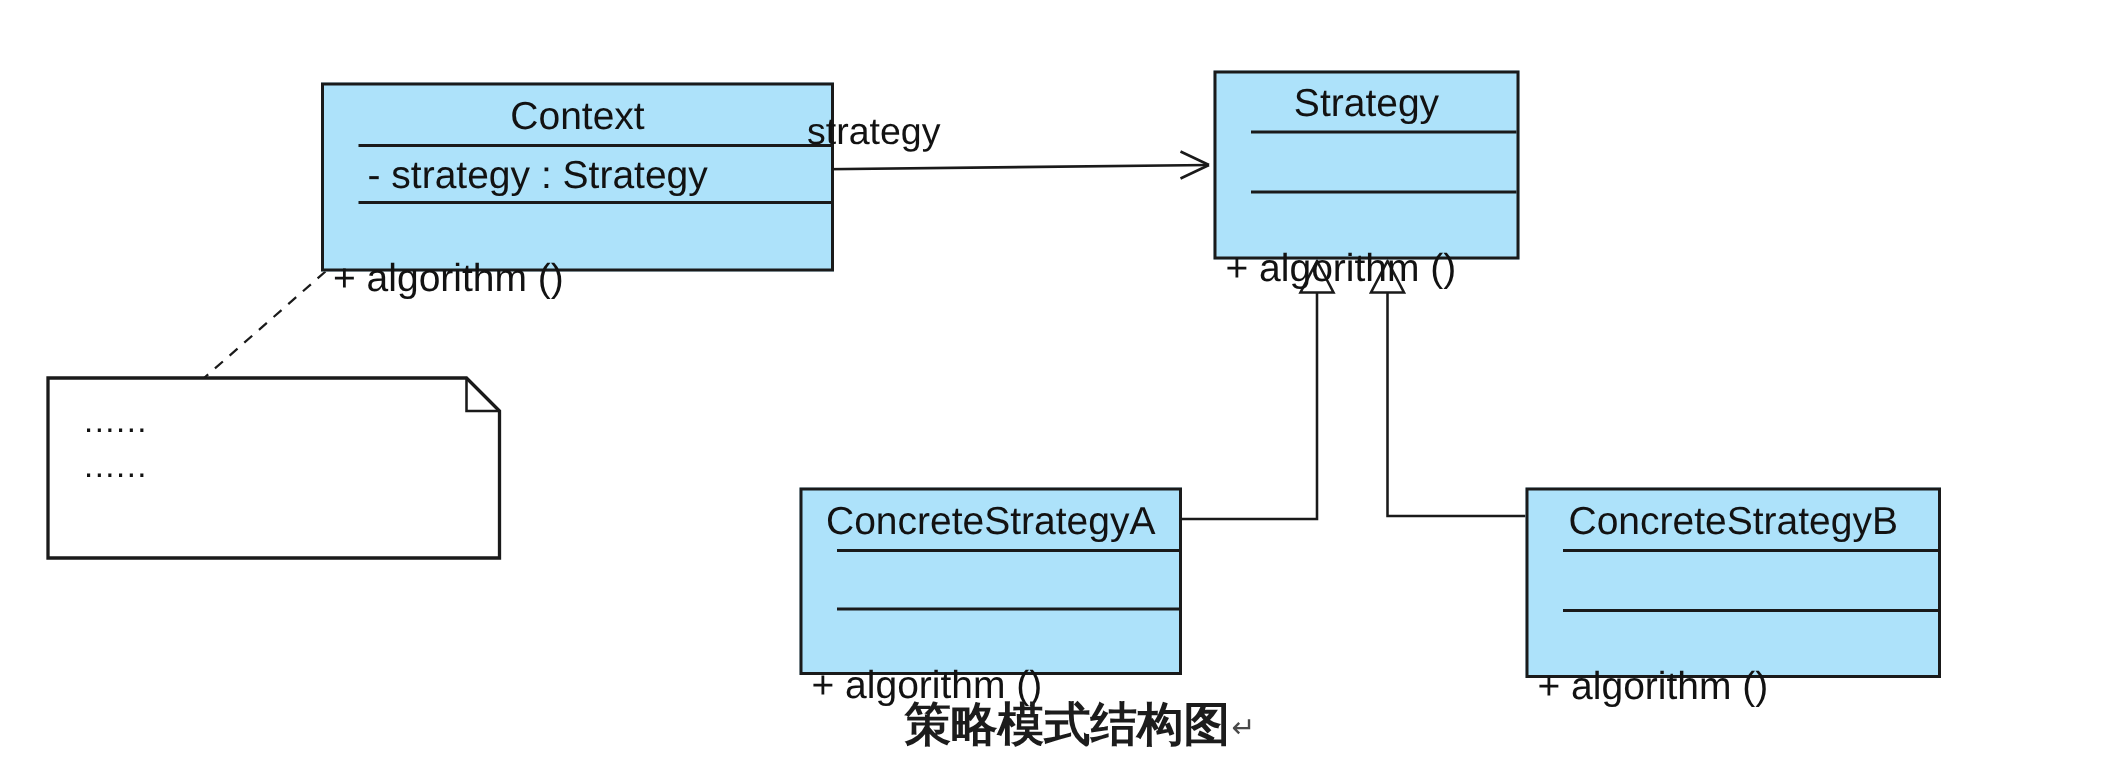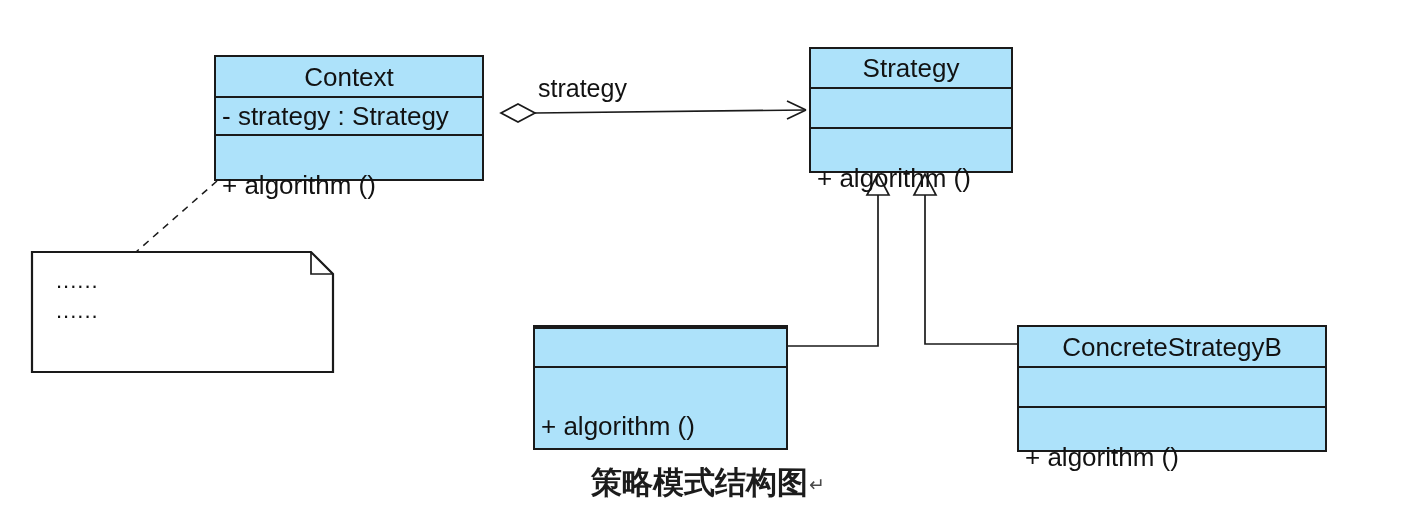--- a/index.html
+++ b/index.html
@@ -36,55 +36,56 @@
   .cls-title{
     display:flex;align-items:center;justify-content:center;
     flex:0 0 auto;
   }
   .cls-attrs{
     border-top:2px solid var(--stroke);
     border-bottom:2px solid var(--stroke);
     display:flex;align-items:center;
     padding-left:6px;
     flex:0 0 auto;
+    margin-left:23px;
   }
   .cls-methods{
     display:flex;align-items:center;
     padding-left:6px;
     flex:1 1 auto;
     margin-top:36px;
   }
 
-  .box-context{left:214px;top:55px;width:270px;height:126px;}
+  .box-context{left:214px;top:55px;width:342px;height:126px;}
   .box-context .cls-title{height:39px;}
   .box-context .cls-attrs{height:36px;}
 
   .box-strategy{left:809px;top:47px;width:204px;height:126px;}
   .box-strategy .cls-title{height:38px;}
   .box-strategy .cls-attrs{height:38px;}
 
   .box-concrete-a{left:533px;top:325px;width:255px;height:125px;}
   .box-concrete-a .cls-title{height:39px;}
   .box-concrete-a .cls-attrs{height:37px;}
 
-  .box-concrete-b{left:1017px;top:325px;width:310px;height:127px;}
+  .box-concrete-b{left:1017px;top:325px;width:277px;height:127px;}
   .box-concrete-b .cls-title{height:39px;}
   .box-concrete-b .cls-attrs{height:38px;}
 
   .assoc-label{
     position:absolute;left:538px;top:74px;
     font-size:25px;
   }
   .note-text{
     position:absolute;left:56px;top:266px;width:260px;
     font-size:22px;line-height:30px;
   }
   .note-text .dots{letter-spacing:1px;}
   .caption{
-    position:absolute;left:508px;top:462px;width:400px;
+    position:absolute;left:520px;top:462px;width:400px;
     text-align:center;
     font-size:31px;font-weight:bold;
     color:#1c1c1c;
     white-space:nowrap;
   }
   .caption .ret-mark{
     font-size:19px;font-weight:normal;color:#4a4a4a;
     vertical-align:2px;margin-left:1px;
   }
 </style>
@@ -125,20 +126,21 @@
     <div class="cls-methods">+ algorithm ()</div>
   </div>
 
   <div class="cls box-strategy">
     <div class="cls-title">Strategy</div>
     <div class="cls-attrs"></div>
     <div class="cls-methods">+ algorithm ()</div>
   </div>
 
   <div class="cls box-concrete-a">
+    <div class="cls-title">ConcreteStrategyA</div>
     <div class="cls-attrs"></div>
     <div class="cls-methods">+ algorithm ()</div>
   </div>
 
   <div class="cls box-concrete-b">
     <div class="cls-title">ConcreteStrategyB</div>
     <div class="cls-attrs"></div>
     <div class="cls-methods">+ algorithm ()</div>
   </div>
 

